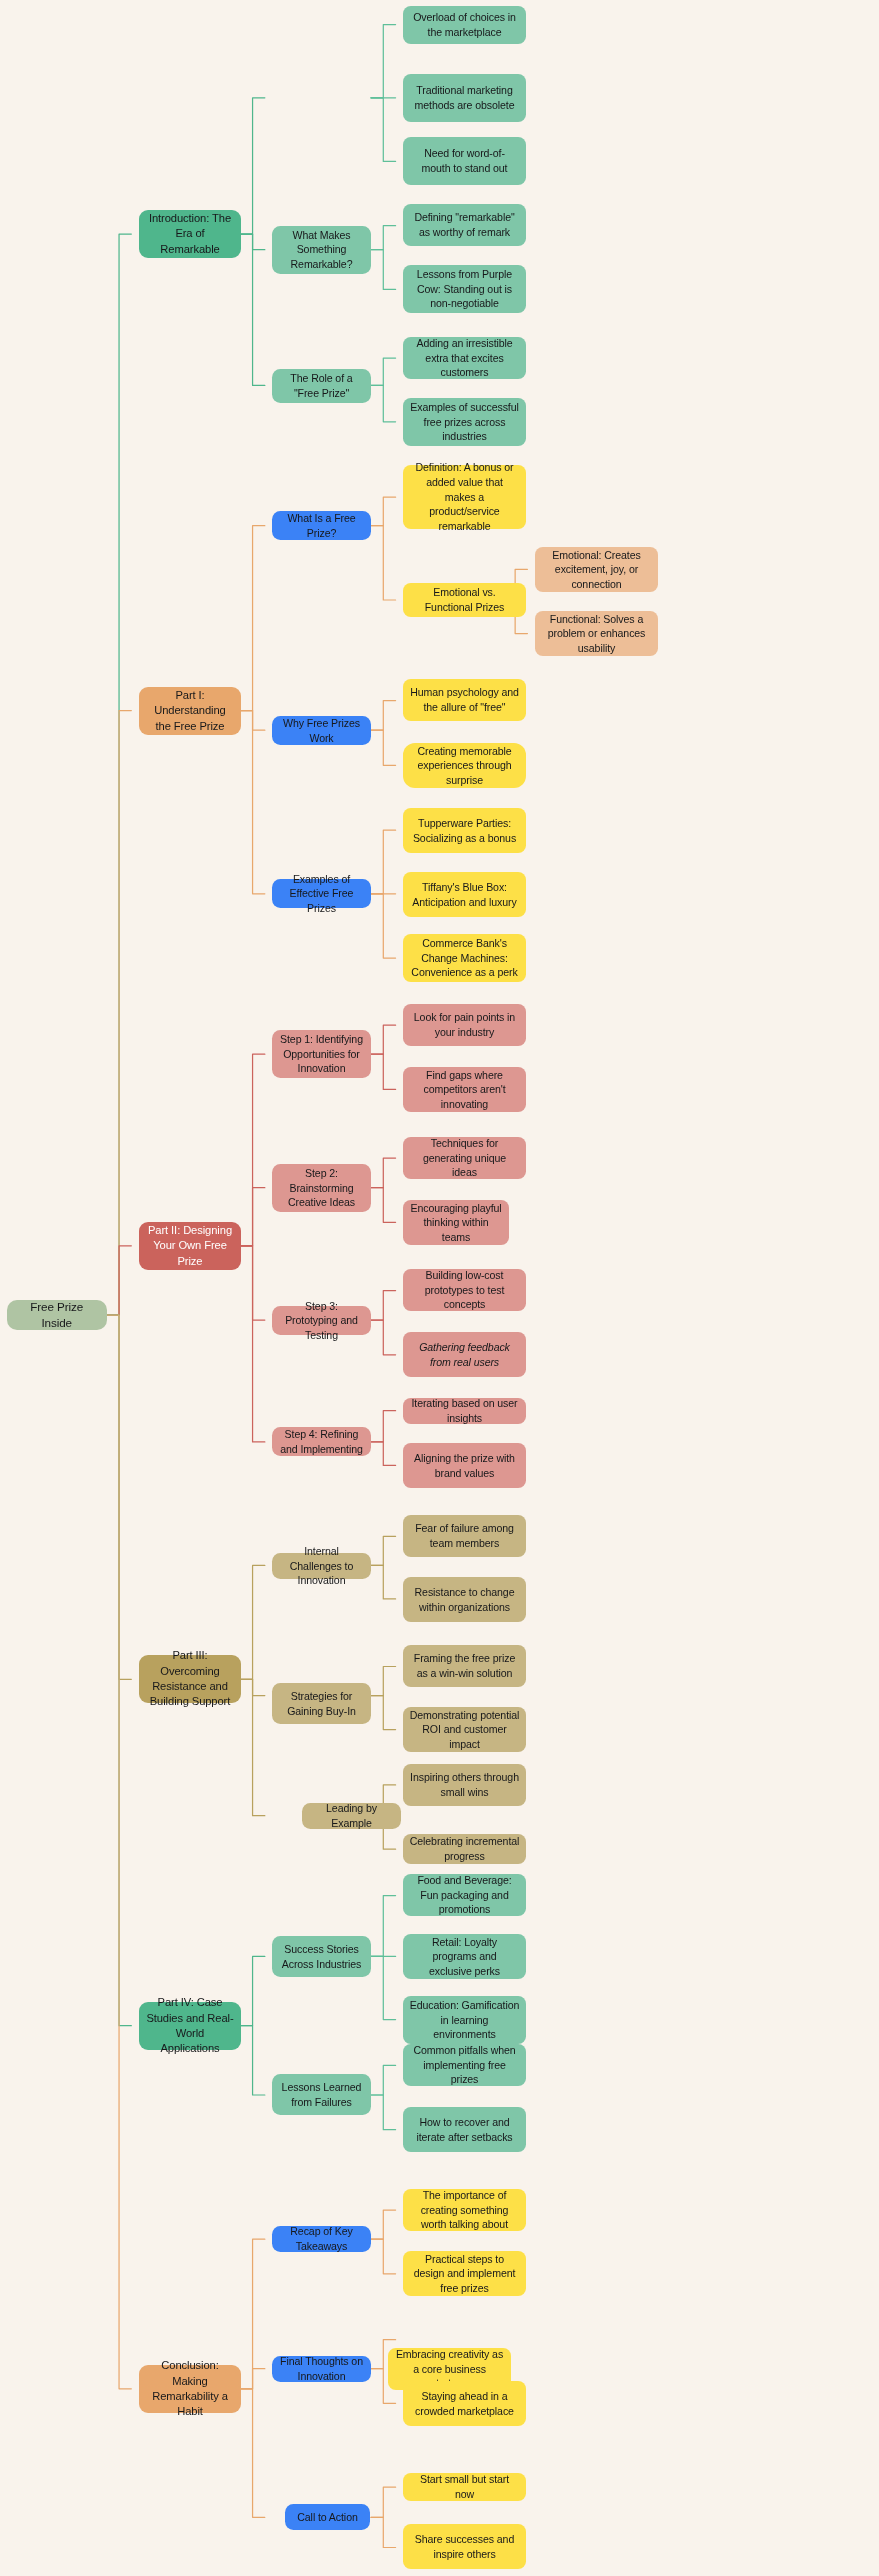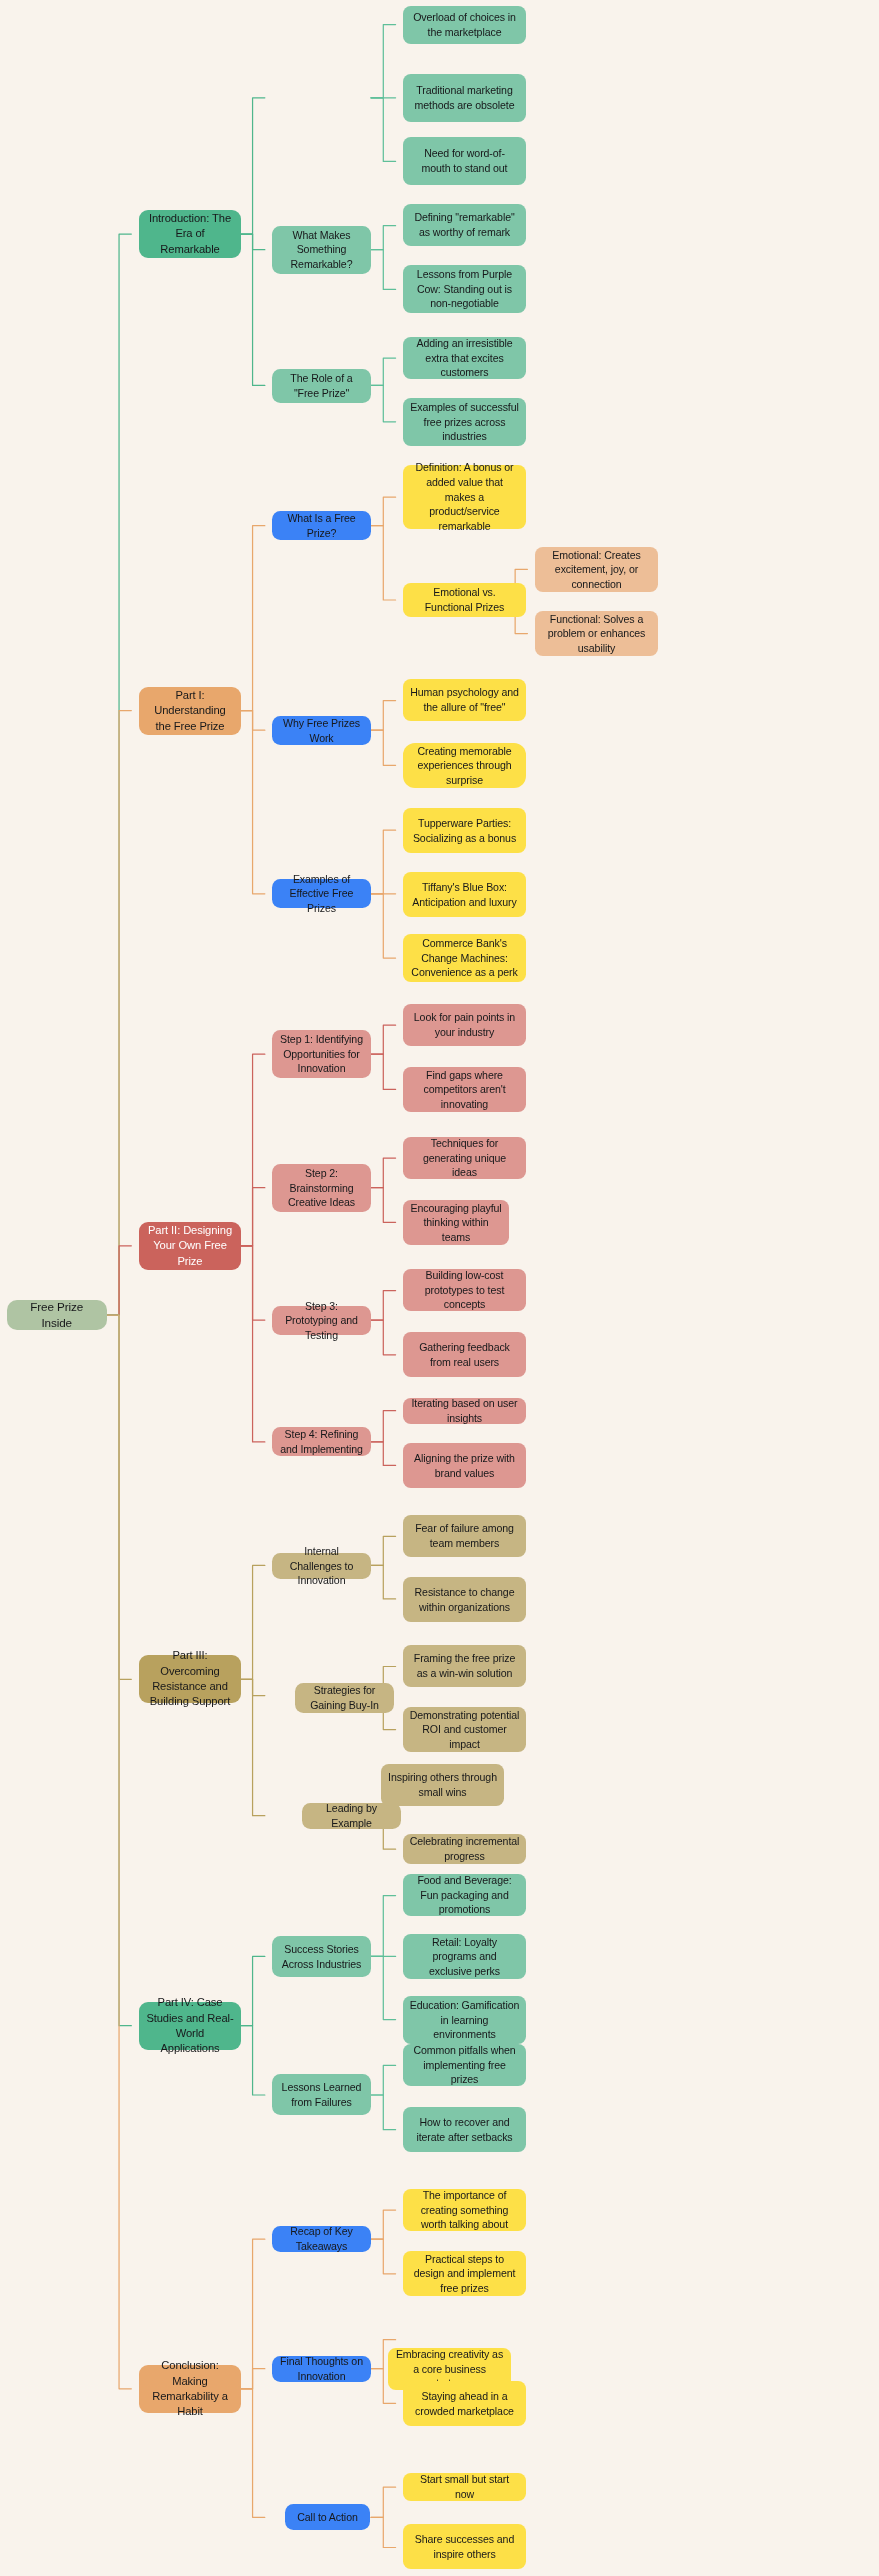--- a/index.html
+++ b/index.html
@@ -210,38 +210,38 @@
   <div class="node lv2 c-red-2" style="left:272px; top:1030px; width:99px; height:48px;">Step 1: Identifying Opportunities for Innovation</div>
   <div class="node lv3 c-red-3" style="left:403px; top:1004px; width:123px; height:42px;">Look for pain points in your industry</div>
   <div class="node lv3 c-red-3" style="left:403px; top:1067px; width:123px; height:45px;">Find gaps where competitors aren't innovating</div>
 
   <div class="node lv2 c-red-2" style="left:272px; top:1164px; width:99px; height:48px;">Step 2: Brainstorming Creative Ideas</div>
   <div class="node lv3 c-red-3" style="left:403px; top:1137px; width:123px; height:42px;">Techniques for generating unique ideas</div>
   <div class="node lv3 c-red-3" style="left:403px; top:1200px; width:106px; height:45px;">Encouraging playful thinking within teams</div>
 
   <div class="node lv2 c-red-2" style="left:272px; top:1306px; width:99px; height:29px;">Step 3: Prototyping and Testing</div>
   <div class="node lv3 c-red-3" style="left:403px; top:1269px; width:123px; height:42px;">Building low-cost prototypes to test concepts</div>
-  <div class="node lv3 c-red-3" style="left:403px; top:1332px; width:123px; height:45px;">Gathering feedback from real users</div>
+  <div class="node lv3 c-red-3" style="left:403px; top:1332px; width:123px; height:45px;font-style:italic;">Gathering feedback from real users</div>
 
   <div class="node lv2 c-red-2" style="left:272px; top:1427px; width:99px; height:29px;">Step 4: Refining and Implementing</div>
   <div class="node lv3 c-red-3" style="left:403px; top:1398px; width:123px; height:26px;">Iterating based on user insights</div>
   <div class="node lv3 c-red-3" style="left:403px; top:1443px; width:123px; height:45px;">Aligning the prize with brand values</div>
 
   <div class="node lv1 c-khaki-1" style="left:139px; top:1655px; width:102px; height:48px;">Part III: Overcoming Resistance and Building Support</div>
 
   <div class="node lv2 c-khaki-2" style="left:272px; top:1553px; width:99px; height:26px;">Internal Challenges to Innovation</div>
   <div class="node lv3 c-khaki-3" style="left:403px; top:1515px; width:123px; height:42px;">Fear of failure among team members</div>
   <div class="node lv3 c-khaki-3" style="left:403px; top:1577px; width:123px; height:45px;">Resistance to change within organizations</div>
 
-  <div class="node lv2 c-khaki-2" style="left:272px; top:1683px; width:99px; height:30px;margin-left:23px;">Strategies for Gaining Buy-In</div>
+  <div class="node lv2 c-khaki-2" style="left:272px; top:1683px; width:99px; height:41px;">Strategies for Gaining Buy-In</div>
   <div class="node lv3 c-khaki-3" style="left:403px; top:1645px; width:123px; height:42px;">Framing the free prize as a win-win solution</div>
   <div class="node lv3 c-khaki-3" style="left:403px; top:1707px; width:123px; height:45px;">Demonstrating potential ROI and customer impact</div>
 
   <div class="node lv2 c-khaki-2" style="left:272px; top:1803px; width:99px; height:26px;margin-left:30px;">Leading by Example</div>
-  <div class="node lv3 c-khaki-3" style="left:381px; top:1764px; width:123px; height:42px;">Inspiring others through small wins</div>
+  <div class="node lv3 c-khaki-3" style="left:403px; top:1764px; width:123px; height:42px;">Inspiring others through small wins</div>
   <div class="node lv3 c-khaki-3" style="left:403px; top:1834px; width:123px; height:30px;">Celebrating incremental progress</div>
 
   <div class="node lv1 c-green-1" style="left:139px; top:2002px; width:102px; height:48px;">Part IV: Case Studies and Real-World Applications</div>
 
   <div class="node lv2 c-green-2" style="left:272px; top:1936px; width:99px; height:41px;">Success Stories Across Industries</div>
   <div class="node lv3 c-green-3" style="left:403px; top:1874px; width:123px; height:42px;">Food and Beverage: Fun packaging and promotions</div>
   <div class="node lv3 c-green-3" style="left:403px; top:1934px; width:123px; height:45px;">Retail: Loyalty programs and exclusive perks</div>
   <div class="node lv3 c-green-3" style="left:403px; top:1996px; width:123px; height:48px;">Education: Gamification in learning environments</div>
 
   <div class="node lv2 c-green-2" style="left:272px; top:2074px; width:99px; height:41px;">Lessons Learned from Failures</div>

